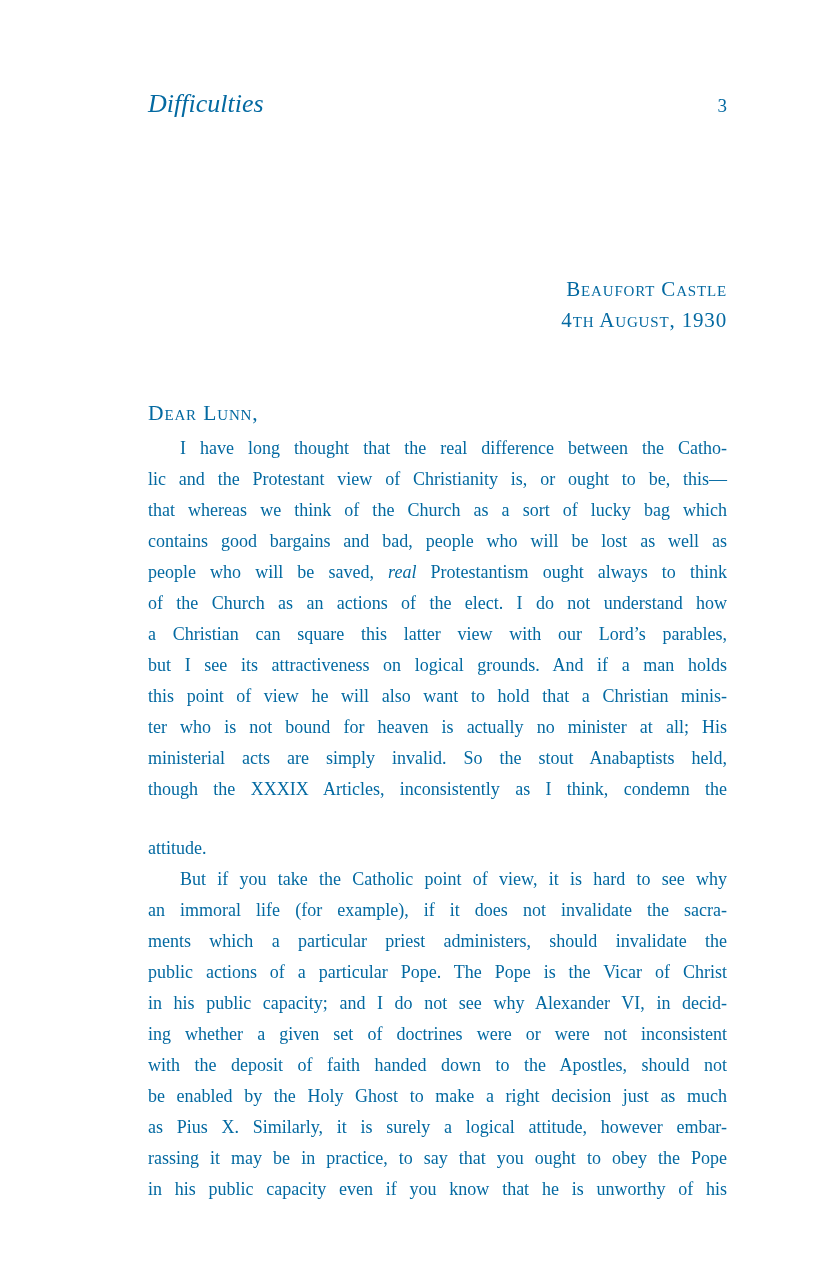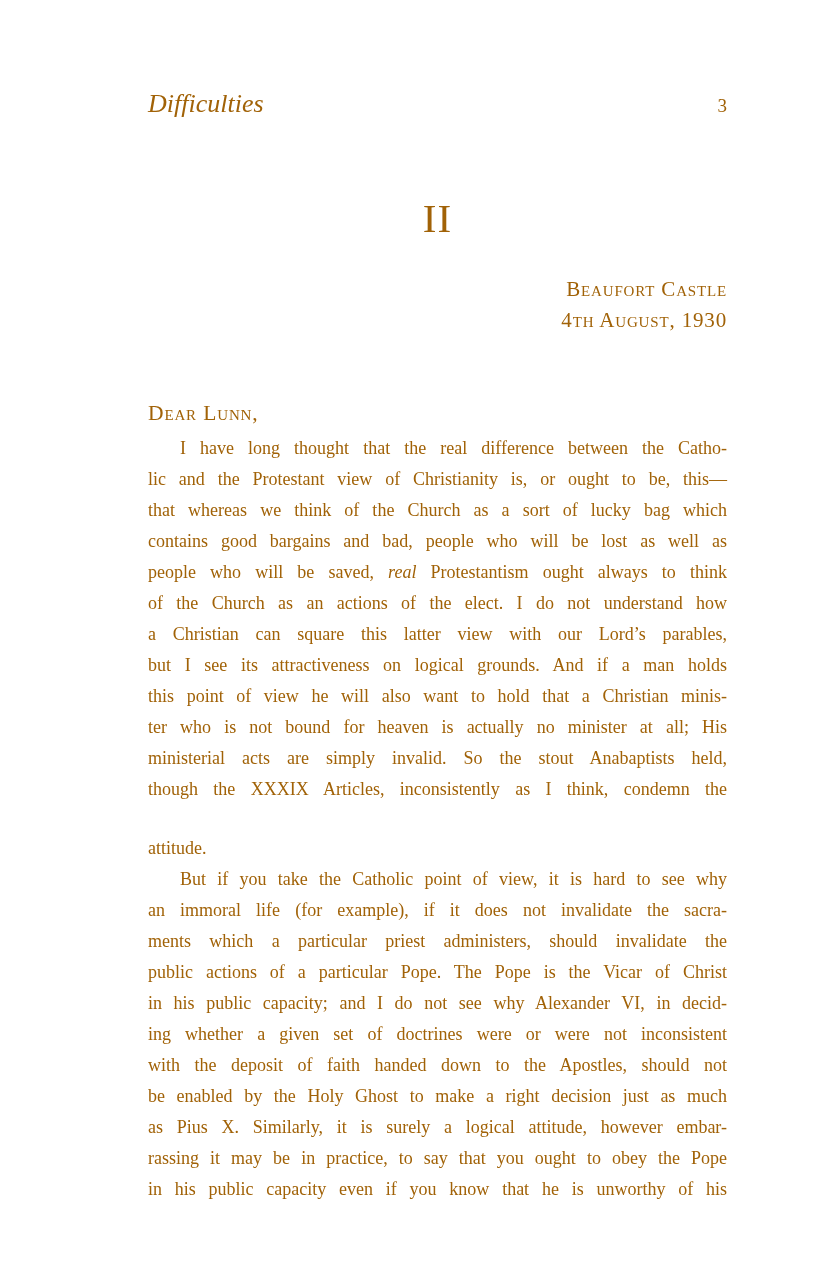--- a/index.html
+++ b/index.html
@@ -75,28 +75,27 @@
     text-align: justify;
     text-align-last: justify;
   }
   .line.indent { text-indent: 32px; }
   .line.last { text-align-last: left; margin-top: 28px; }
   em { font-style: italic; }
 </style>
 </head>
 <body>
 
-<div class="page" style="color: #a16207; background: rgb(255, 255, 255);">
+<div class="page" style="color: #0369a1; background: rgb(255, 255, 255);">
 
   <header class="running-header">
     <span class="running-title">Difficulties</span>
     <span class="page-number">3</span>
   </header>
 
-  <div class="chapter-heading">II</div>
 
   <div class="dateline">
     <div class="dateline-line">Beaufort Castle</div>
     <div class="dateline-line">4th August, 1930</div>
   </div>
 
   <div class="letter-body">
     <div class="salutation">Dear Lunn,</div>
 
     <div class="paragraph">

